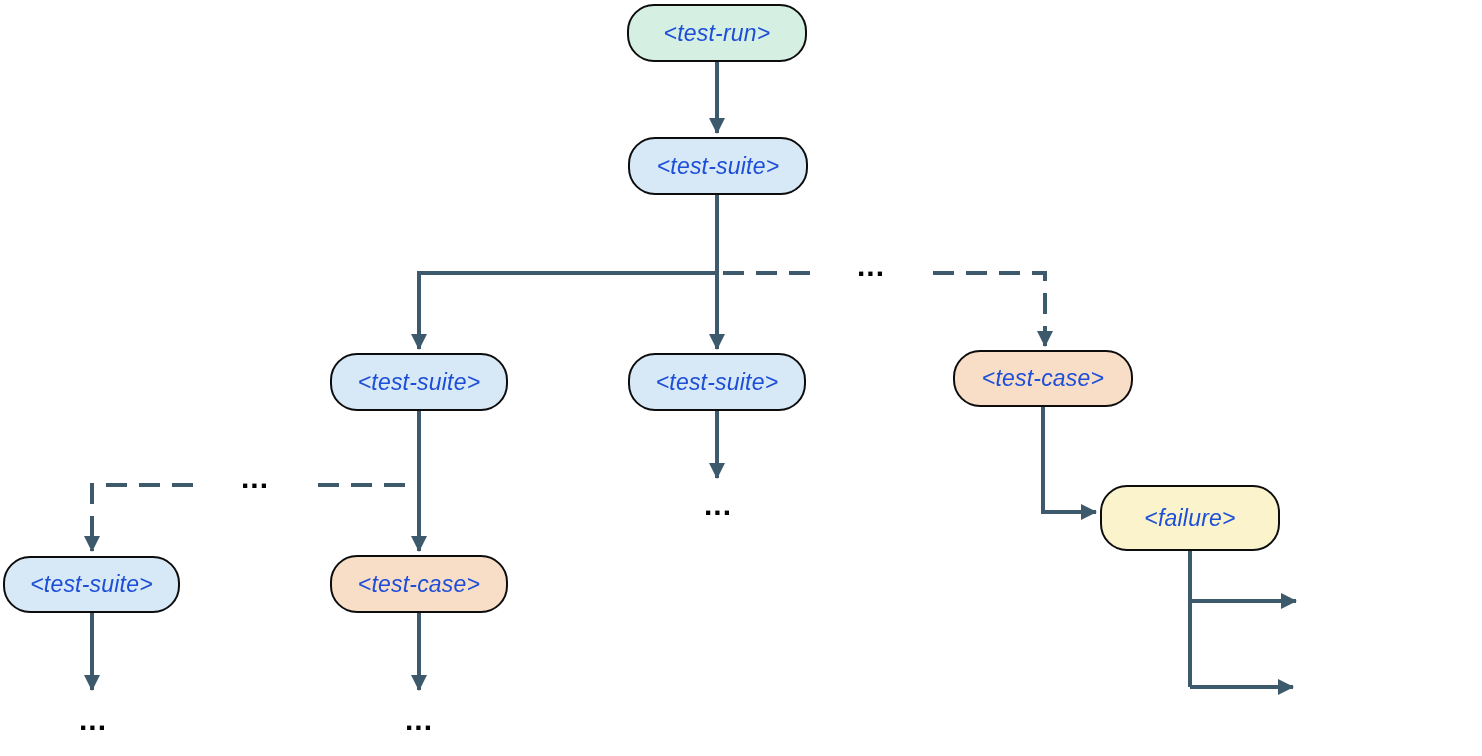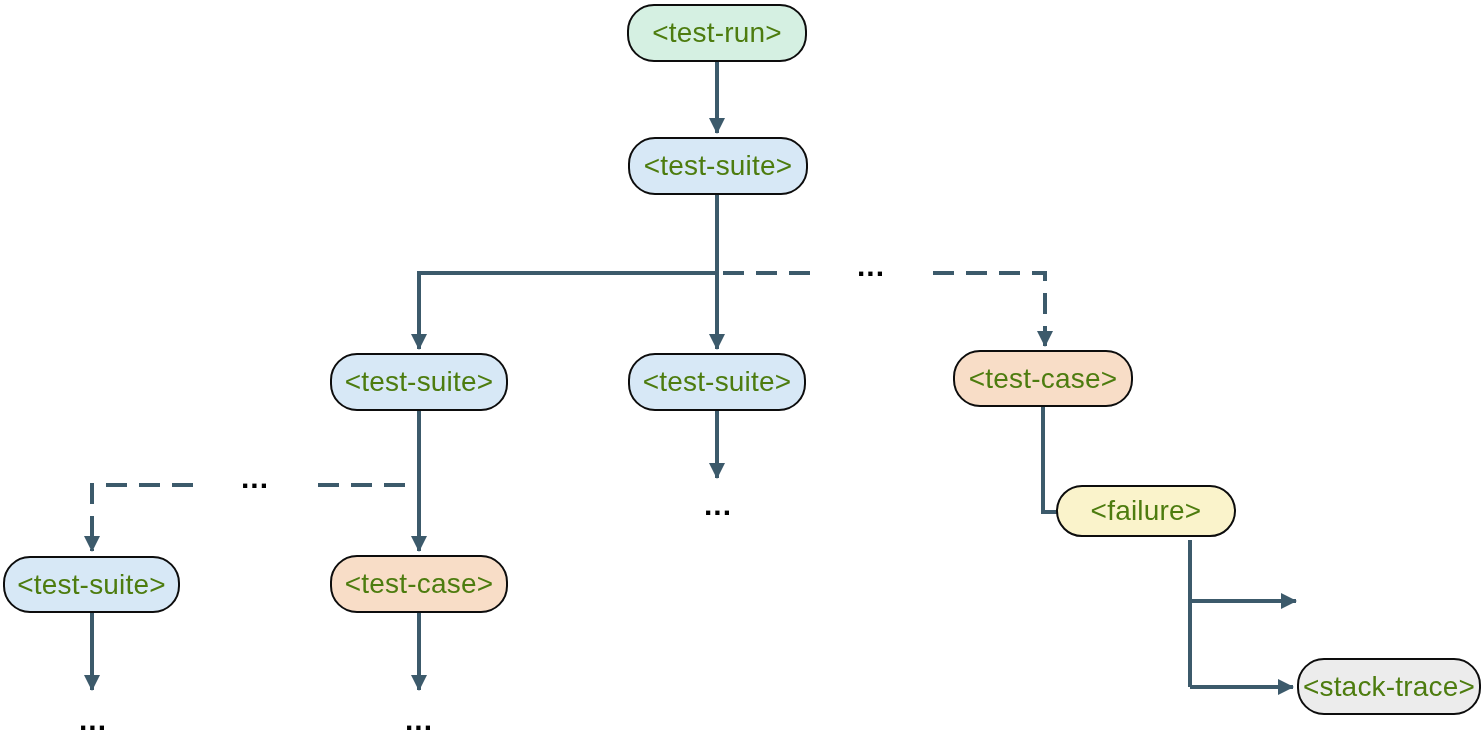--- a/index.html
+++ b/index.html
@@ -10,25 +10,26 @@
     font-family:"Liberation Sans","DejaVu Sans",sans-serif;
     overflow:hidden;
   }
   #wires{position:absolute;left:0;top:0;z-index:1;}
   .node{
     position:absolute;
     z-index:2;
     display:flex;align-items:center;justify-content:center;
     border:2.5px solid #0d0d0d;
     border-radius:27px;
-    font-size:28px;
-    color:#4d7c0f;
+    font-size:23px;
+    color:#1d4ed8;
     box-sizing:border-box;
     letter-spacing:0.2px;
     white-space:nowrap;
+    font-style:italic;
   }
   .ellipsis{
     position:absolute;
     z-index:2;
     width:80px;
     text-align:center;
     font-size:30px;
     font-weight:700;
     color:#000000;
     letter-spacing:1px;
@@ -76,24 +77,23 @@
   <div class="node" style="left: 330px; top: 353px; width: 178px; height: 58px; background: rgb(215, 232, 246);">&lt;test-suite&gt;</div>
 
   <div class="node" style="left: 628px; top: 353px; width: 178px; height: 58px; background: rgb(215, 232, 246);">&lt;test-suite&gt;</div>
 
   <div class="node" style="left: 953px; top: 350px; width: 180px; height: 57px; background: rgb(248, 221, 199);">&lt;test-case&gt;</div>
 
   <div class="node" style="left: 3px; top: 556px; width: 177px; height: 57px; background: rgb(215, 232, 246);">&lt;test-suite&gt;</div>
 
   <div class="node" style="left: 330px; top: 555px; width: 178px; height: 58px; background: rgb(248, 221, 199);">&lt;test-case&gt;</div>
 
-  <div class="node" style="left: 1056px; top: 485px; width: 180px; height: 52px; background: rgb(250, 243, 203);">&lt;failure&gt;</div>
+  <div class="node" style="left: 1100px; top: 485px; width: 180px; height: 66px; background: rgb(250, 243, 203);">&lt;failure&gt;</div>
 
 
-  <div class="node" style="left: 1297px; top: 658px; width: 184px; height: 57px; background: rgb(236, 236, 236);">&lt;stack-trace&gt;</div>
 
   <div class="ellipsis" style="left:831px;top:251px;">...</div>
 
   <div class="ellipsis" style="left:215px;top:463px;">...</div>
 
   <div class="ellipsis" style="left:678px;top:490px;">...</div>
 
   <div class="ellipsis" style="left:53px;top:705px;">...</div>
 
   <div class="ellipsis" style="left:379px;top:705px;">...</div>

